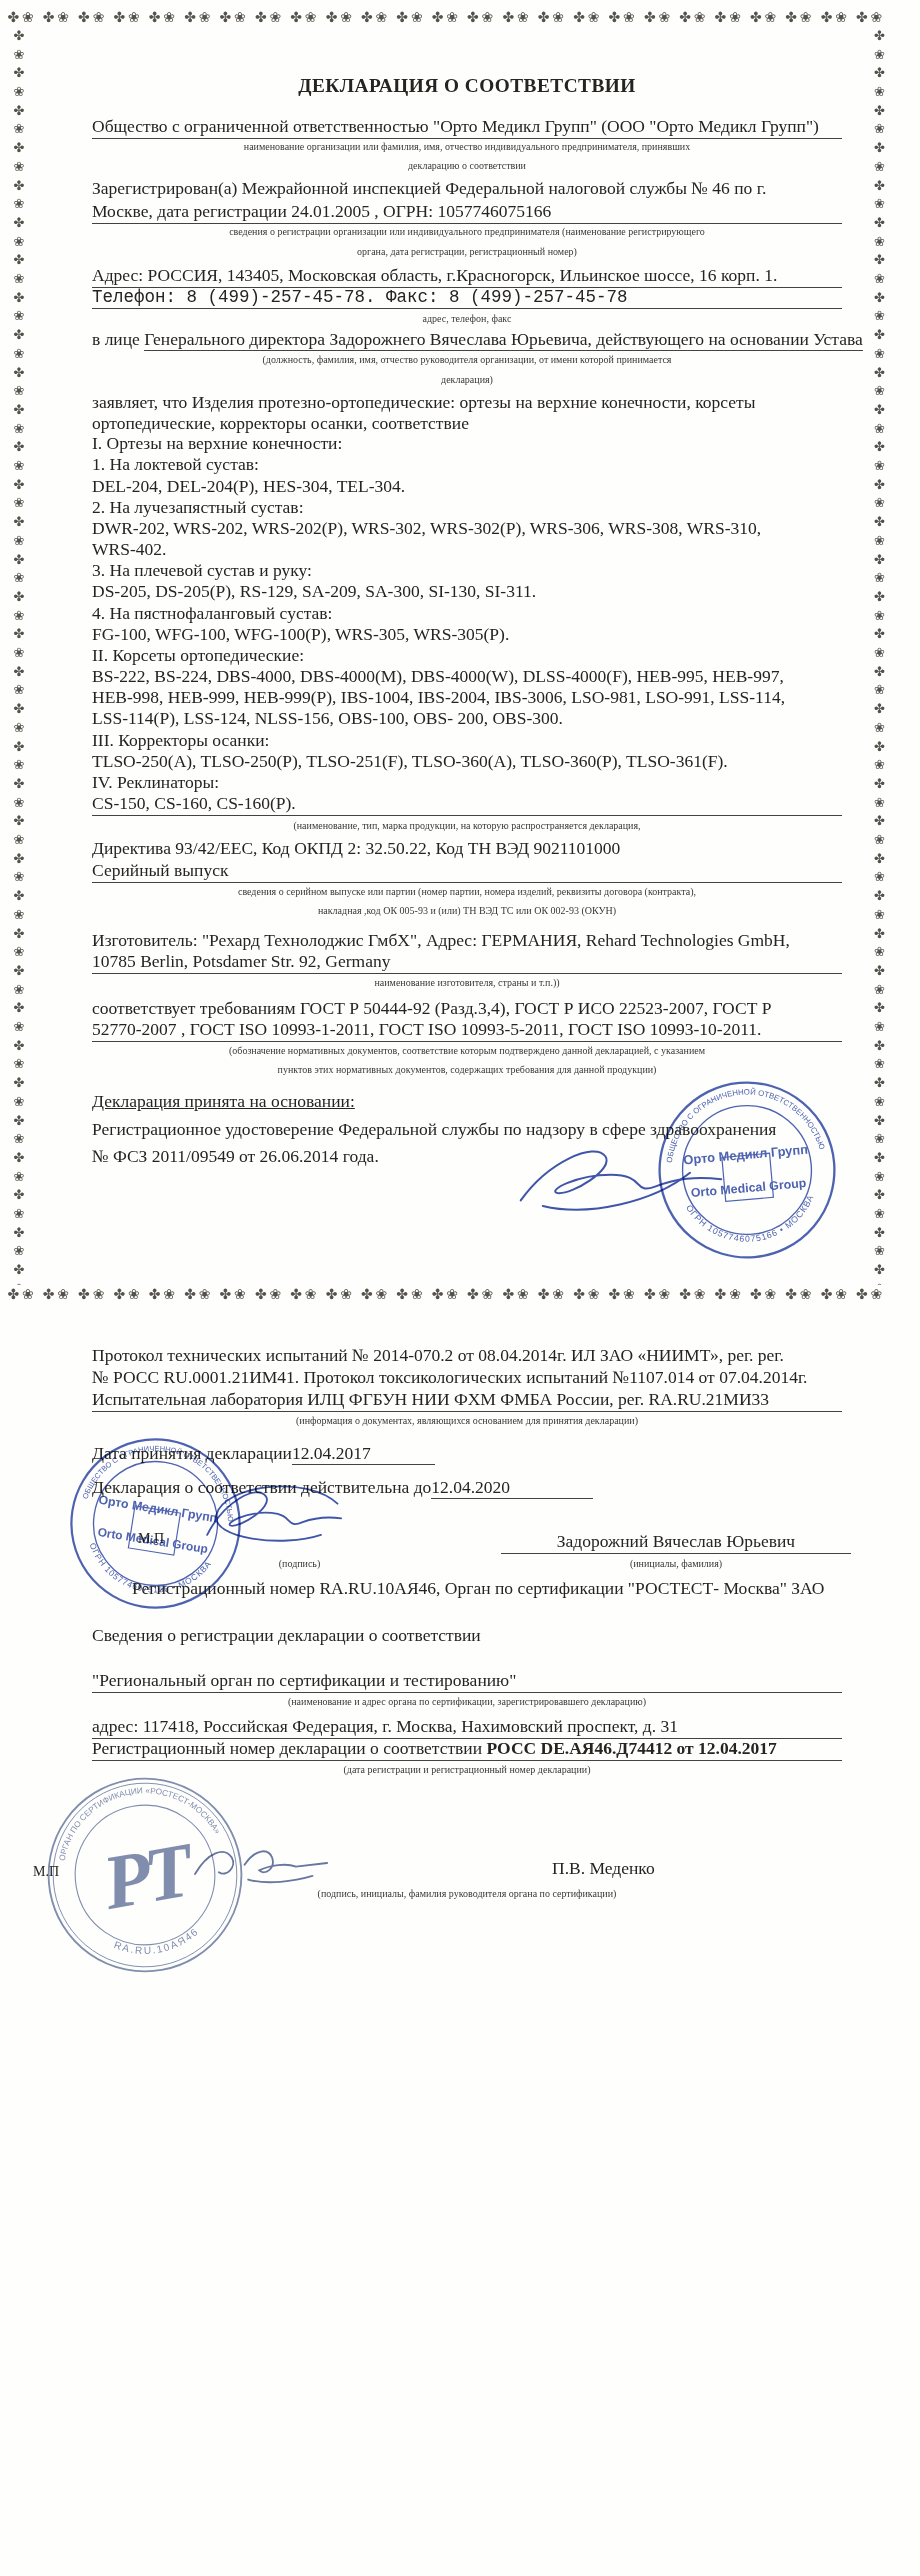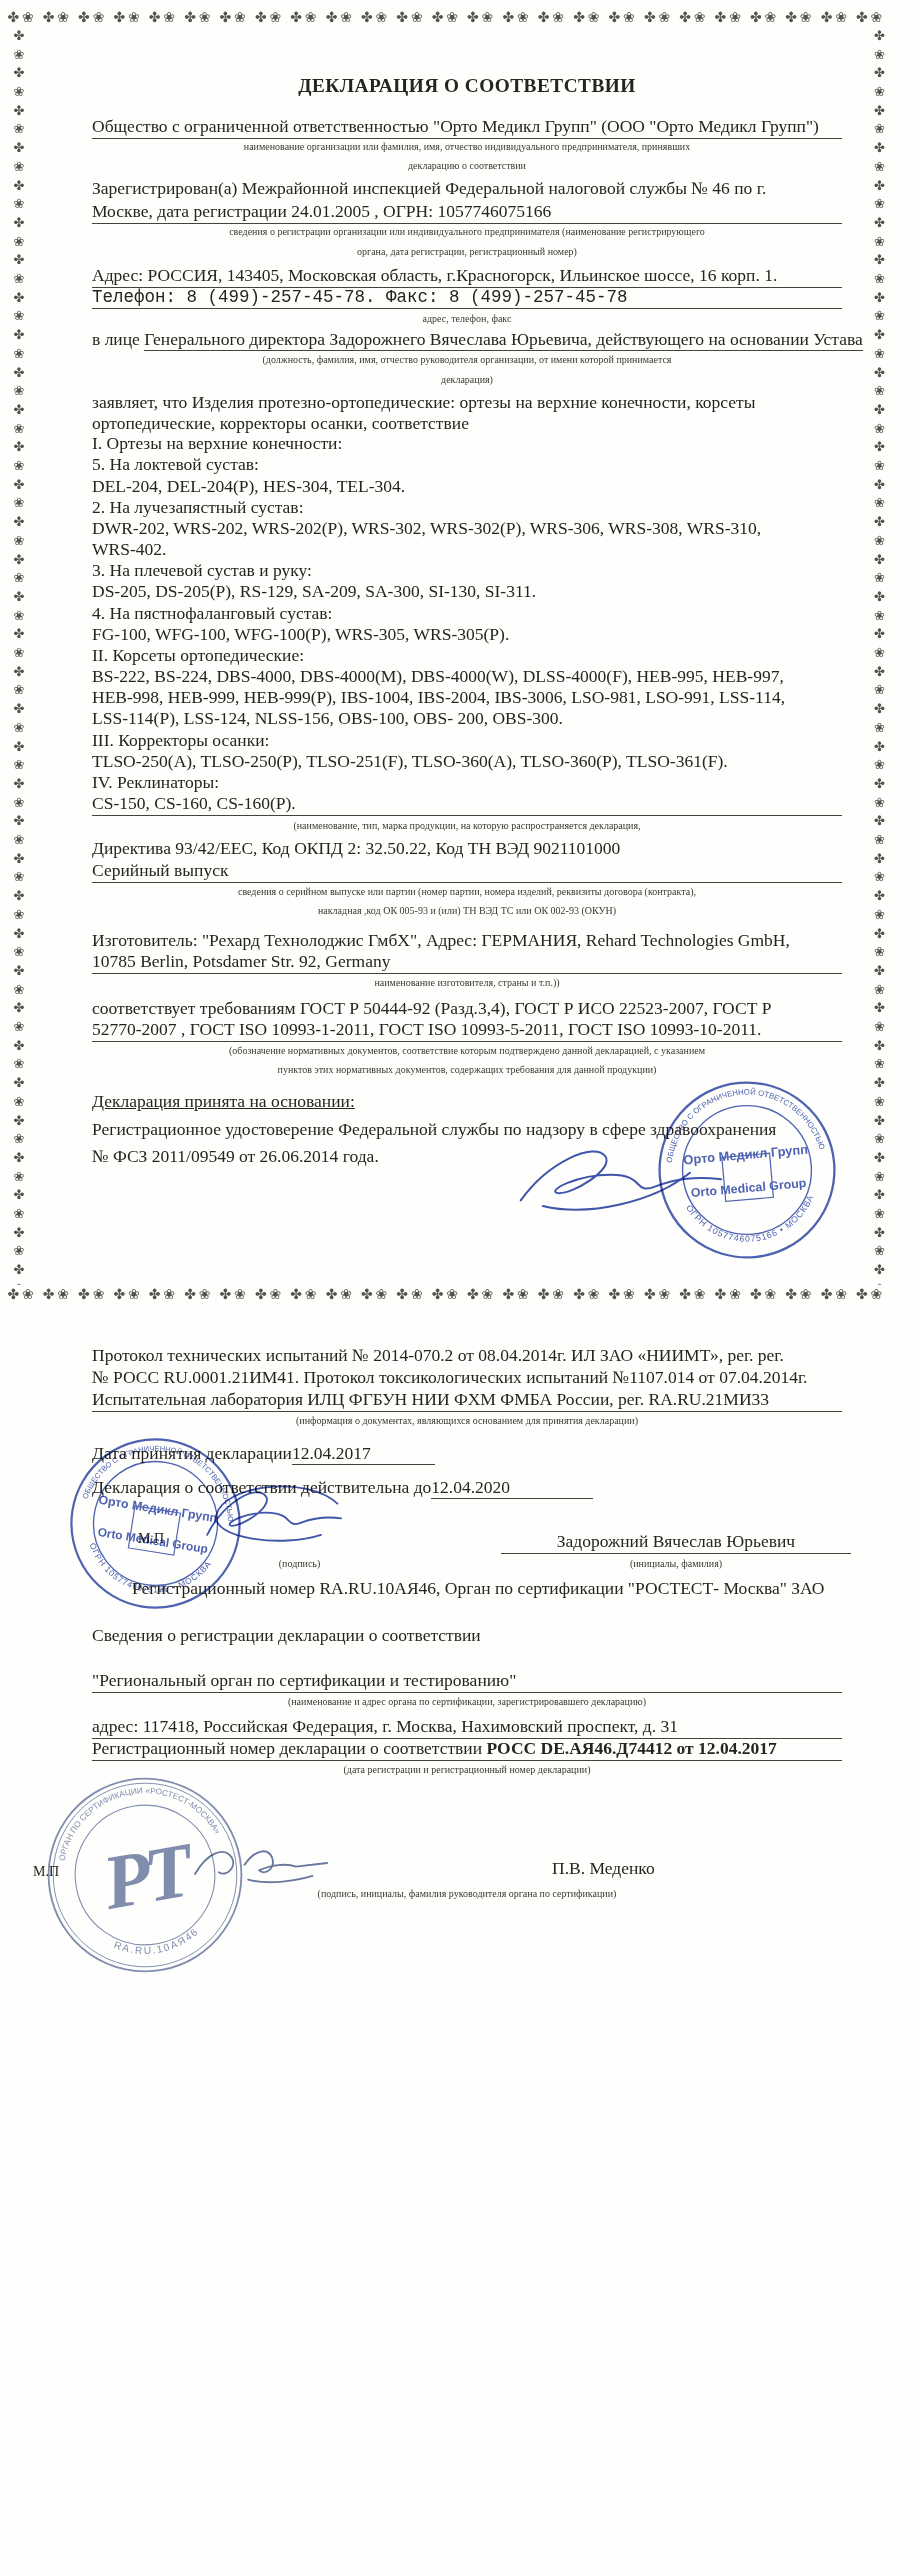--- a/index.html
+++ b/index.html
@@ -52,21 +52,21 @@
   <div class="bl" style="top:329px;">
     <span>в лице </span><span class="ul">Генерального директора Задорожнего Вячеслава Юрьевича, действующего на основании Устава</span>
   </div>
   <div class="cap" style="top:354px;">(должность, фамилия, имя, отчество руководителя организации, от имени которой принимается</div>
   <div class="cap" style="top:374px;">декларация)</div>
 
   <div class="bl" style="top:392px;">заявляет, что Изделия протезно-ортопедические: ортезы на верхние конечности, корсеты</div>
   <div class="bl" style="top:413px;">ортопедические, корректоры осанки, соответствие</div>
 
   <div class="bl" style="top:433px;">I. Ортезы на верхние конечности:</div>
-  <div class="bl" style="top:454px;">5. На локтевой сустав:</div>
+  <div class="bl" style="top:454px;">1. На локтевой сустав:</div>
   <div class="bl" style="top:476px;">DEL-204, DEL-204(P), HES-304, TEL-304.</div>
   <div class="bl" style="top:497px;">2. На лучезапястный сустав:</div>
   <div class="bl" style="top:518px;">DWR-202, WRS-202, WRS-202(P), WRS-302, WRS-302(P), WRS-306, WRS-308, WRS-310,</div>
   <div class="bl" style="top:539px;">WRS-402.</div>
   <div class="bl" style="top:560px;">3. На плечевой сустав и руку:</div>
   <div class="bl" style="top:581px;">DS-205, DS-205(P), RS-129, SA-209, SA-300, SI-130, SI-311.</div>
   <div class="bl" style="top:603px;">4. На пястнофаланговый сустав:</div>
   <div class="bl" style="top:624px;">FG-100, WFG-100, WFG-100(P), WRS-305, WRS-305(P).</div>
   <div class="bl" style="top:645px;">II. Корсеты ортопедические:</div>
   <div class="bl" style="top:666px;">BS-222, BS-224, DBS-4000, DBS-4000(M), DBS-4000(W), DLSS-4000(F), HEB-995, HEB-997,</div>

